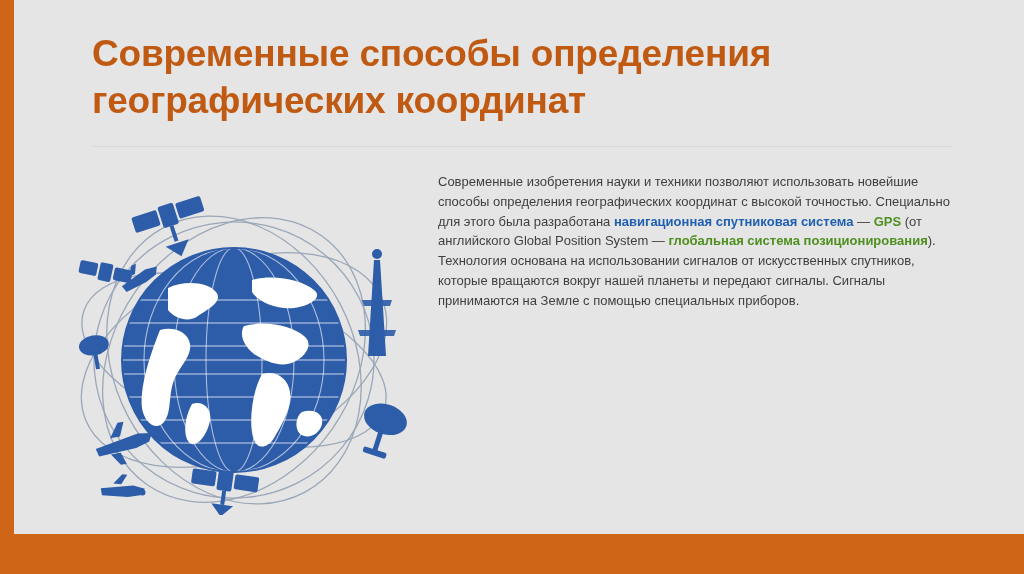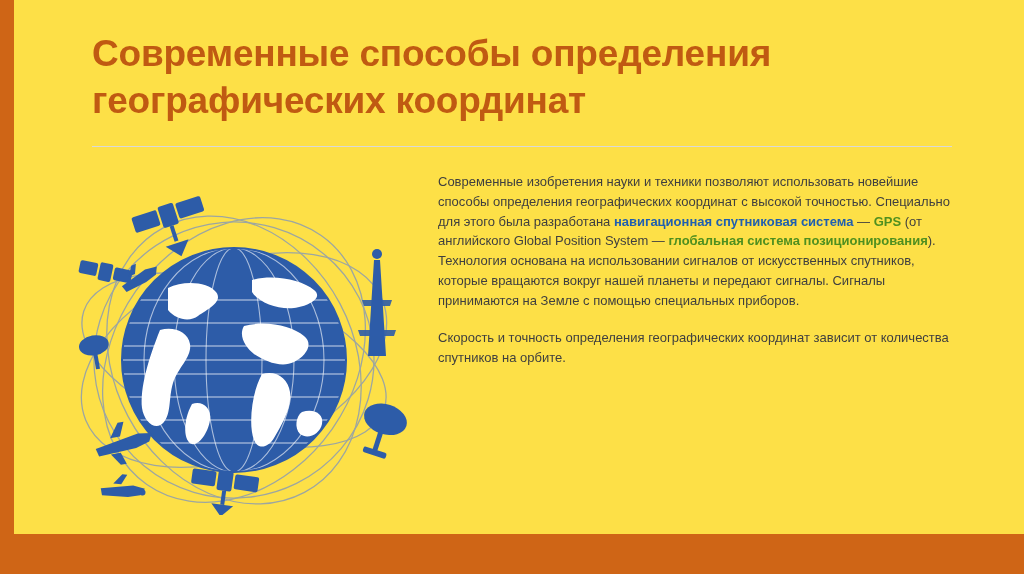--- a/index.html
+++ b/index.html
@@ -10,21 +10,21 @@
     width: 1024px;
     height: 574px;
     background: #ffffff;
     font-family: "Liberation Sans", sans-serif;
     overflow: hidden;
   }
   .slide {
     position: relative;
     width: 1024px;
     height: 574px;
-    background: #fde047;
+    background: #e5e5e5;
     box-sizing: border-box;
   }
   
   .left-bar {
     position: absolute;
     left: 0;
     top: 0;
     width: 14px;
     height: 534px;
     background: #d2691e;
@@ -215,16 +215,15 @@
         <g transform="translate(22,176) rotate(-10)">
           <ellipse cx="14" cy="12" rx="15" ry="10"></ellipse>
           <rect x="12" y="20" width="4" height="16"></rect>
         </g>
       </g>
     </svg>
   </div>
 
   <div class="body-text">
     <p><span>Современные изобретения науки и техники позволяют использовать новейшие способы определения географических координат с высокой точностью. Специально для этого была разработана </span><span class="hl-blue">навигационная спутниковая система</span><span> — </span><span class="hl-green">GPS</span><span> (от английского Global Position System — </span><span class="hl-green">глобальная система позиционирования</span><span>). Технология основана на использовании сигналов от искусственных спутников, которые вращаются вокруг нашей планеты и передают сигналы. Сигналы принимаются на Земле с помощью специальных приборов.</span></p>
-    <p>Скорость и точность определения географических координат зависит от количества спутников на орбите.</p>
   </div>
 
 </div>
 
 </body></html>

